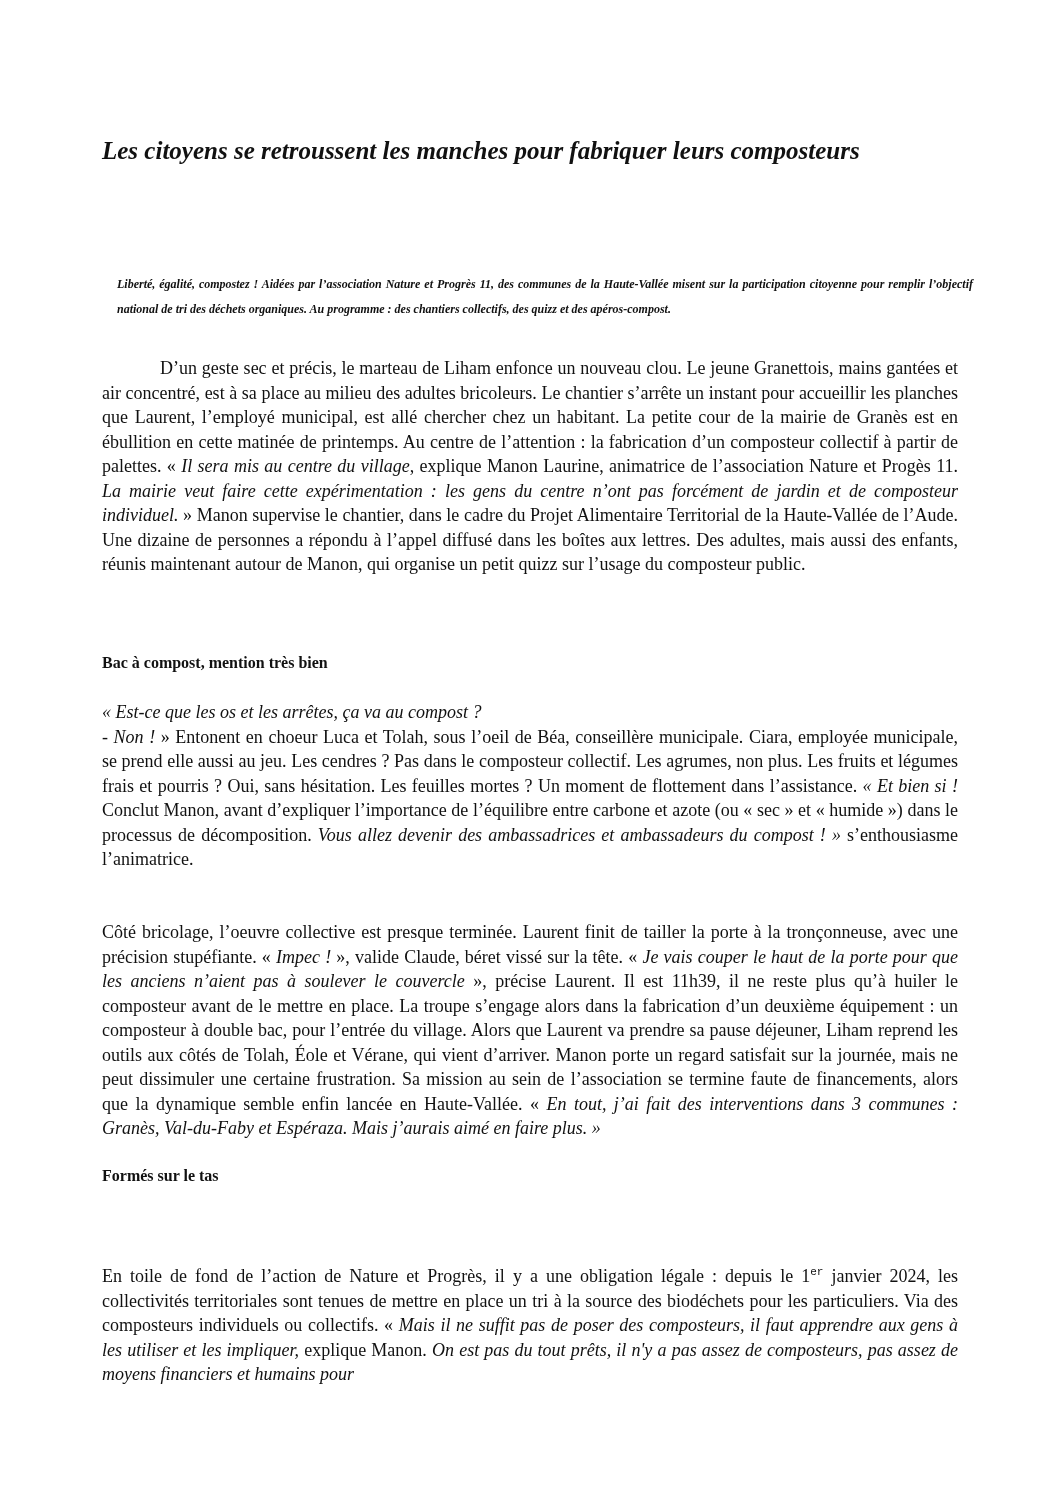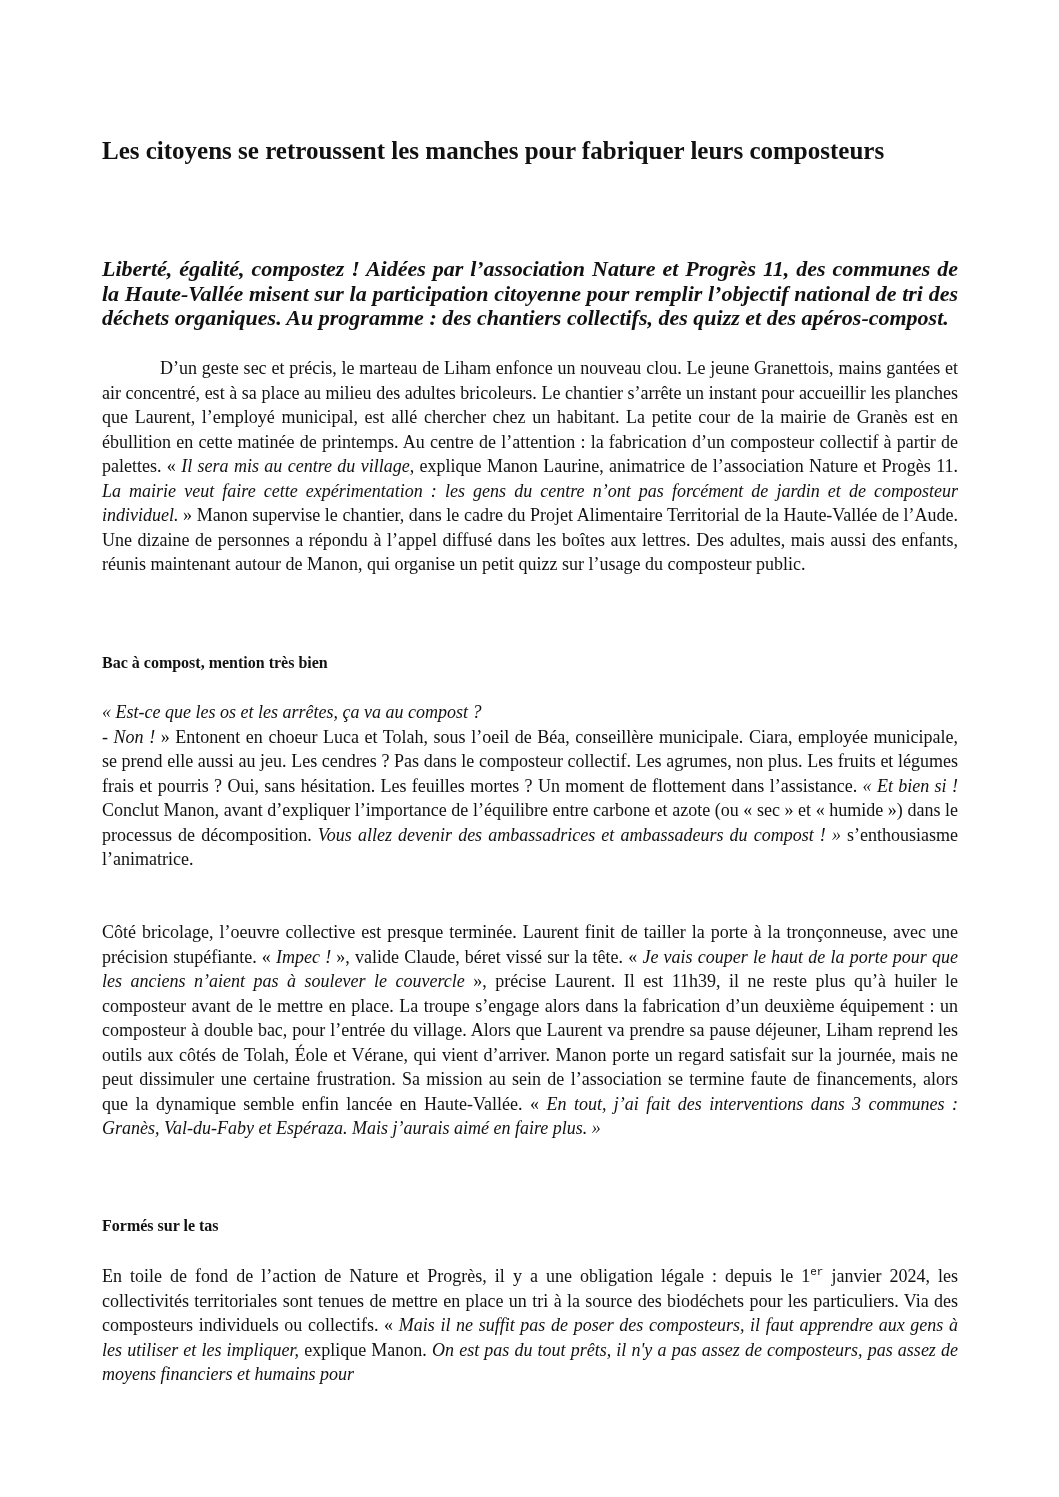--- a/index.html
+++ b/index.html
@@ -19,32 +19,33 @@
     }
     .title {
       position: absolute;
       top: 134px;
       left: 0;
       width: 856px;
       font-size: 25px;
       font-weight: bold;
       line-height: 33px;
       margin: 0;
+      font-style: italic;
     }
     .chapo {
       position: absolute;
       top: 257px;
       left: 0;
       width: 856px;
-      font-size: 22px;
+      font-size: 12px;
       font-weight: bold;
       font-style: italic;
       line-height: 24.5px;
       text-align: justify;
-      margin: 0;
+      margin: 15px;
     }
     .para {
       position: absolute;
       left: 0;
       width: 856px;
       font-size: 18px;
       line-height: 24.5px;
       text-align: justify;
       margin: 0;
     }
@@ -70,17 +71,17 @@
   <p class="chapo">Liberté, égalité, compostez ! Aidées par l’association  Nature et Progrès 11, des communes de la Haute-Vallée misent sur la participation citoyenne pour remplir l’objectif national de tri des déchets organiques. Au programme : des chantiers collectifs, des quizz et des apéros-compost.</p>
 
   <p class="para indent" style="top:356px;"><span>D’un geste sec et précis, le marteau de Liham enfonce un nouveau clou. Le jeune Granettois, mains gantées et air concentré, est à sa place au milieu des adultes bricoleurs. Le chantier s’arrête un instant pour accueillir les planches que Laurent, l’employé municipal, est allé chercher chez un habitant. La petite cour de la mairie de Granès est en ébullition en cette matinée de printemps. Au centre de l’attention : la fabrication d’un composteur collectif à partir de palettes. « </span><span class="it">Il sera mis au centre du village</span><span>, explique Manon Laurine, animatrice de l’association Nature et Progès 11. </span><span class="it">La mairie veut faire cette expérimentation : les gens du centre n’ont pas forcément de jardin et de composteur individuel.</span><span> » Manon supervise le chantier, dans le cadre du Projet Alimentaire Territorial de la Haute-Vallée de l’Aude. Une dizaine de personnes a répondu à l’appel diffusé dans les boîtes aux lettres. Des adultes, mais aussi des enfants, réunis maintenant autour de Manon, qui organise un petit quizz sur l’usage du composteur public.</span></p>
 
   <h2 class="subhead" style="top:651px;">Bac à compost, mention très bien</h2>
 
   <p class="para" style="top:700px;"><span class="it">« Est-ce que les os et les arrêtes, ça va au compost ?</span><br><span>- </span><span class="it">Non !</span><span> » Entonent en choeur Luca et Tolah, sous l’oeil de Béa, conseillère municipale. Ciara, employée municipale, se prend elle aussi au jeu. Les cendres ? Pas dans le composteur collectif. Les agrumes, non plus. Les fruits et légumes frais et pourris ? Oui, sans hésitation. Les feuilles mortes ? Un moment de flottement dans l’assistance. </span><span class="it">« Et bien si !</span><span> Conclut Manon, avant d’expliquer l’importance de l’équilibre entre carbone et azote (ou « sec » et « humide ») dans le processus de décomposition. </span><span class="it">Vous allez devenir des ambassadrices et ambassadeurs du compost ! »</span><span> s’enthousiasme l’animatrice.</span></p>
 
   <p class="para" style="top:920px;"><span>Côté bricolage, l’oeuvre collective est presque terminée. Laurent finit de tailler la porte à la tronçonneuse, avec une précision stupéfiante. « </span><span class="it">Impec !</span><span> », valide Claude, béret vissé sur la tête. « </span><span class="it">Je vais couper le haut de la porte pour que les anciens n’aient pas à soulever le couvercle</span><span> », précise Laurent. Il est 11h39, il ne reste plus qu’à huiler le composteur avant de le mettre en place. La troupe s’engage alors dans la fabrication d’un deuxième équipement : un composteur à double bac, pour l’entrée du village. Alors que Laurent va prendre sa pause déjeuner, Liham reprend les outils aux côtés de Tolah, Éole et Vérane, qui vient d’arriver. Manon porte un regard satisfait sur la journée, mais ne peut dissimuler une certaine frustration. Sa mission au sein de l’association se termine faute de financements, alors que la dynamique semble enfin lancée en Haute-Vallée. « </span><span class="it">En tout, j’ai fait des interventions dans 3 communes : Granès, Val-du-Faby et Espéraza. Mais j’aurais aimé en faire plus. »</span></p>
 
-  <h2 class="subhead" style="top:1214px;">Formés sur le tas</h2>
+  <h2 class="subhead" style="top:1164px;">Formés sur le tas</h2>
 
   <p class="para" style="top:1264px;"><span>En toile de fond de l’action de Nature et Progrès, il y a une obligation légale : depuis le 1</span><sup>er</sup><span> janvier 2024, les collectivités territoriales sont tenues de mettre en place un tri à la source des biodéchets pour les particuliers. Via des composteurs individuels ou collectifs. « </span><span class="it">Mais il ne suffit pas de poser des composteurs, il faut apprendre aux gens à les utiliser et les impliquer,</span><span> explique Manon. </span><span class="it">On est pas du tout prêts, il n'y a pas assez de composteurs, pas assez de moyens financiers et humains pour</span></p>
 
 </div>
 
 </body></html>

